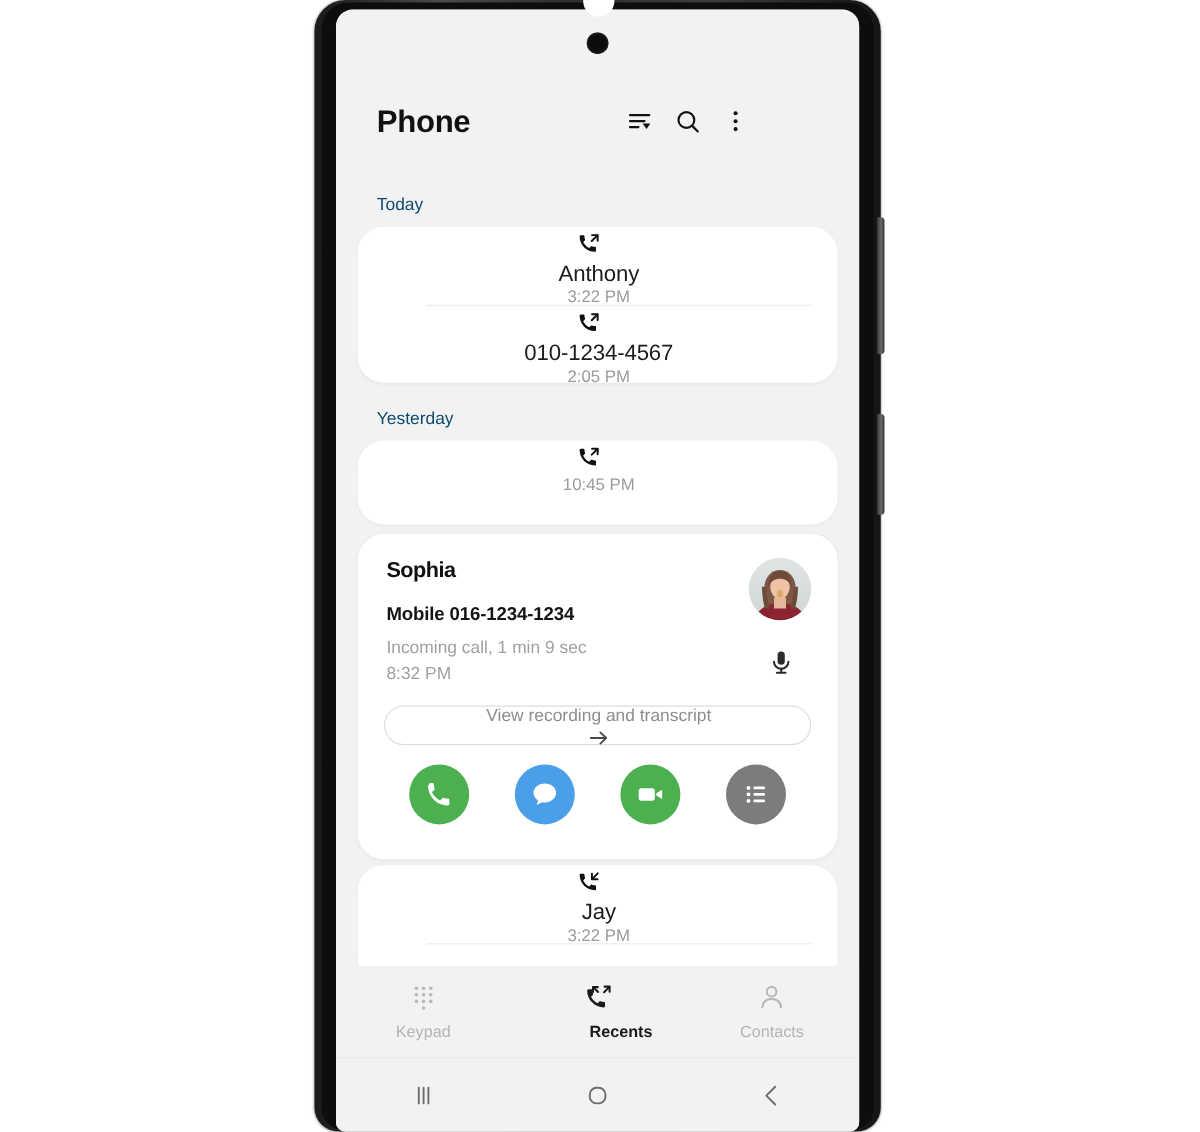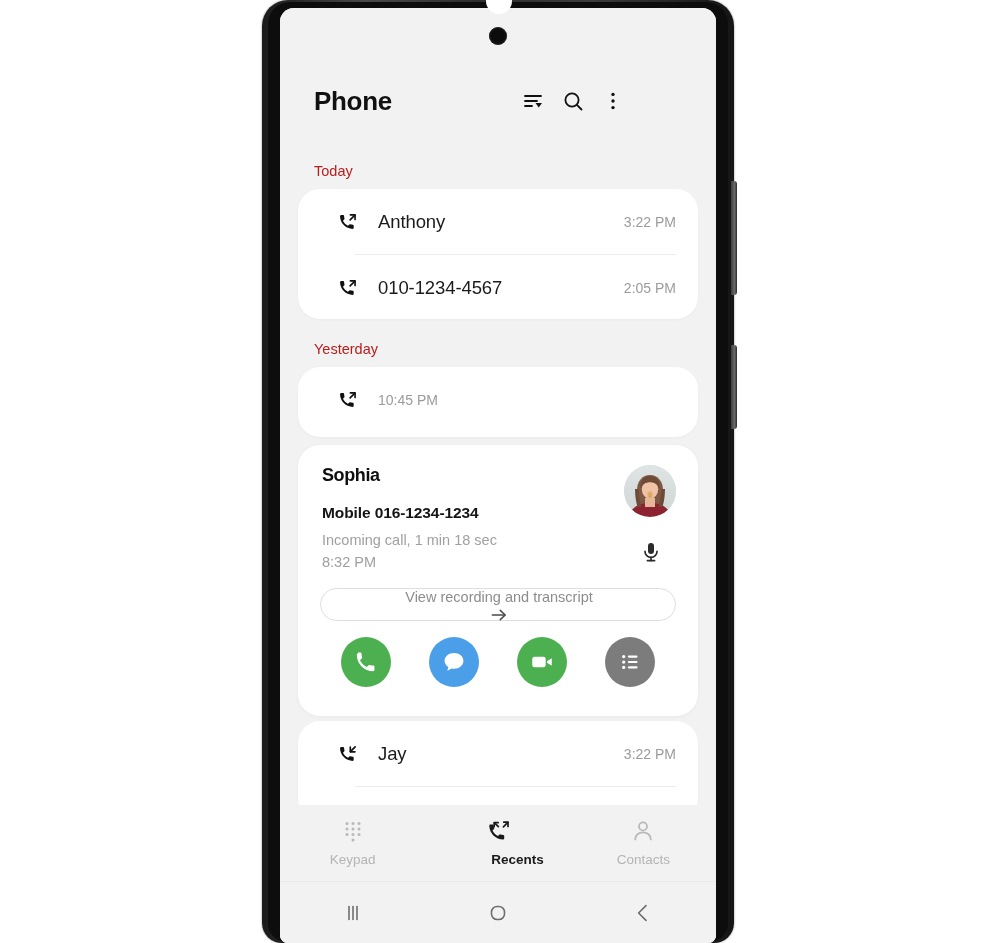--- a/index.html
+++ b/index.html
@@ -89,42 +89,43 @@
     width: 34px; height: 34px;
     display: flex; align-items: center; justify-content: center;
     margin-left: 6px;
   }
 
   
   .section-label {
     position: absolute;
     left: 34px;
     font-size: 14.5px;
-    color: #b91c1c;
+    color: #0c4a6e;
   }
   #label-today { top: 155px; }
   #label-yesterday { top: 333px; }
 
   
   .call-card {
     position: absolute;
     left: 18px; width: 400px;
     background: #ffffff;
     border-radius: 22px;
     box-shadow: 0 1px 3px rgba(0,0,0,.035);
   }
   #card-today { top: 181px; height: 130px; }
   #card-yesterday { top: 359px; height: 70px; }
   #card-after { top: 713px; height: 100px; }
 
   .call-row {
     position: relative;
     height: 66px;
     display: flex; align-items: center;
-    padding: 0 22px 0 36px;
+    padding: 0 22px 0 24px;
+    flex-direction: column;
   }
   .call-row .divider {
     position: absolute;
     left: 57px; right: 22px; bottom: 0;
     height: 1px; background: #ececec;
   }
   .call-icon {
     width: 28px; height: 28px;
     flex: 0 0 28px;
     display: flex; align-items: center; justify-content: center;
@@ -366,21 +367,21 @@
 
             <ellipse cx="26" cy="30" rx="3.4" ry="4.2" fill="#e8b98f"></ellipse>
             <rect x="24.3" y="27" width="3.4" height="6" rx="1.7" fill="#d8a85f"></rect>
           </g>
         </svg>
       </div>
 
       <div id="detail-number">Mobile 016-1234-1234</div>
 
       <div id="detail-sub">
-        <div>Incoming call, 1 min 18 sec</div>
+        <div>Incoming call, 1 min 9 sec</div>
         <div>8:32 PM</div>
       </div>
 
       <div id="mic-icon-wrap">
         <svg width="24" height="24" viewBox="0 0 24 24">
           <rect x="9" y="3" width="6" height="11" rx="3" fill="#2b2b2b"></rect>
           <path d="M6 11.4a6 6 0 0 0 12 0" fill="none" stroke="#2b2b2b" stroke-width="1.7" stroke-linecap="round"></path>
           <line x1="12" y1="17.4" x2="12" y2="20.6" stroke="#2b2b2b" stroke-width="1.7" stroke-linecap="round"></line>
           <line x1="8.4" y1="20.6" x2="15.6" y2="20.6" stroke="#2b2b2b" stroke-width="1.7" stroke-linecap="round"></line>
         </svg>

